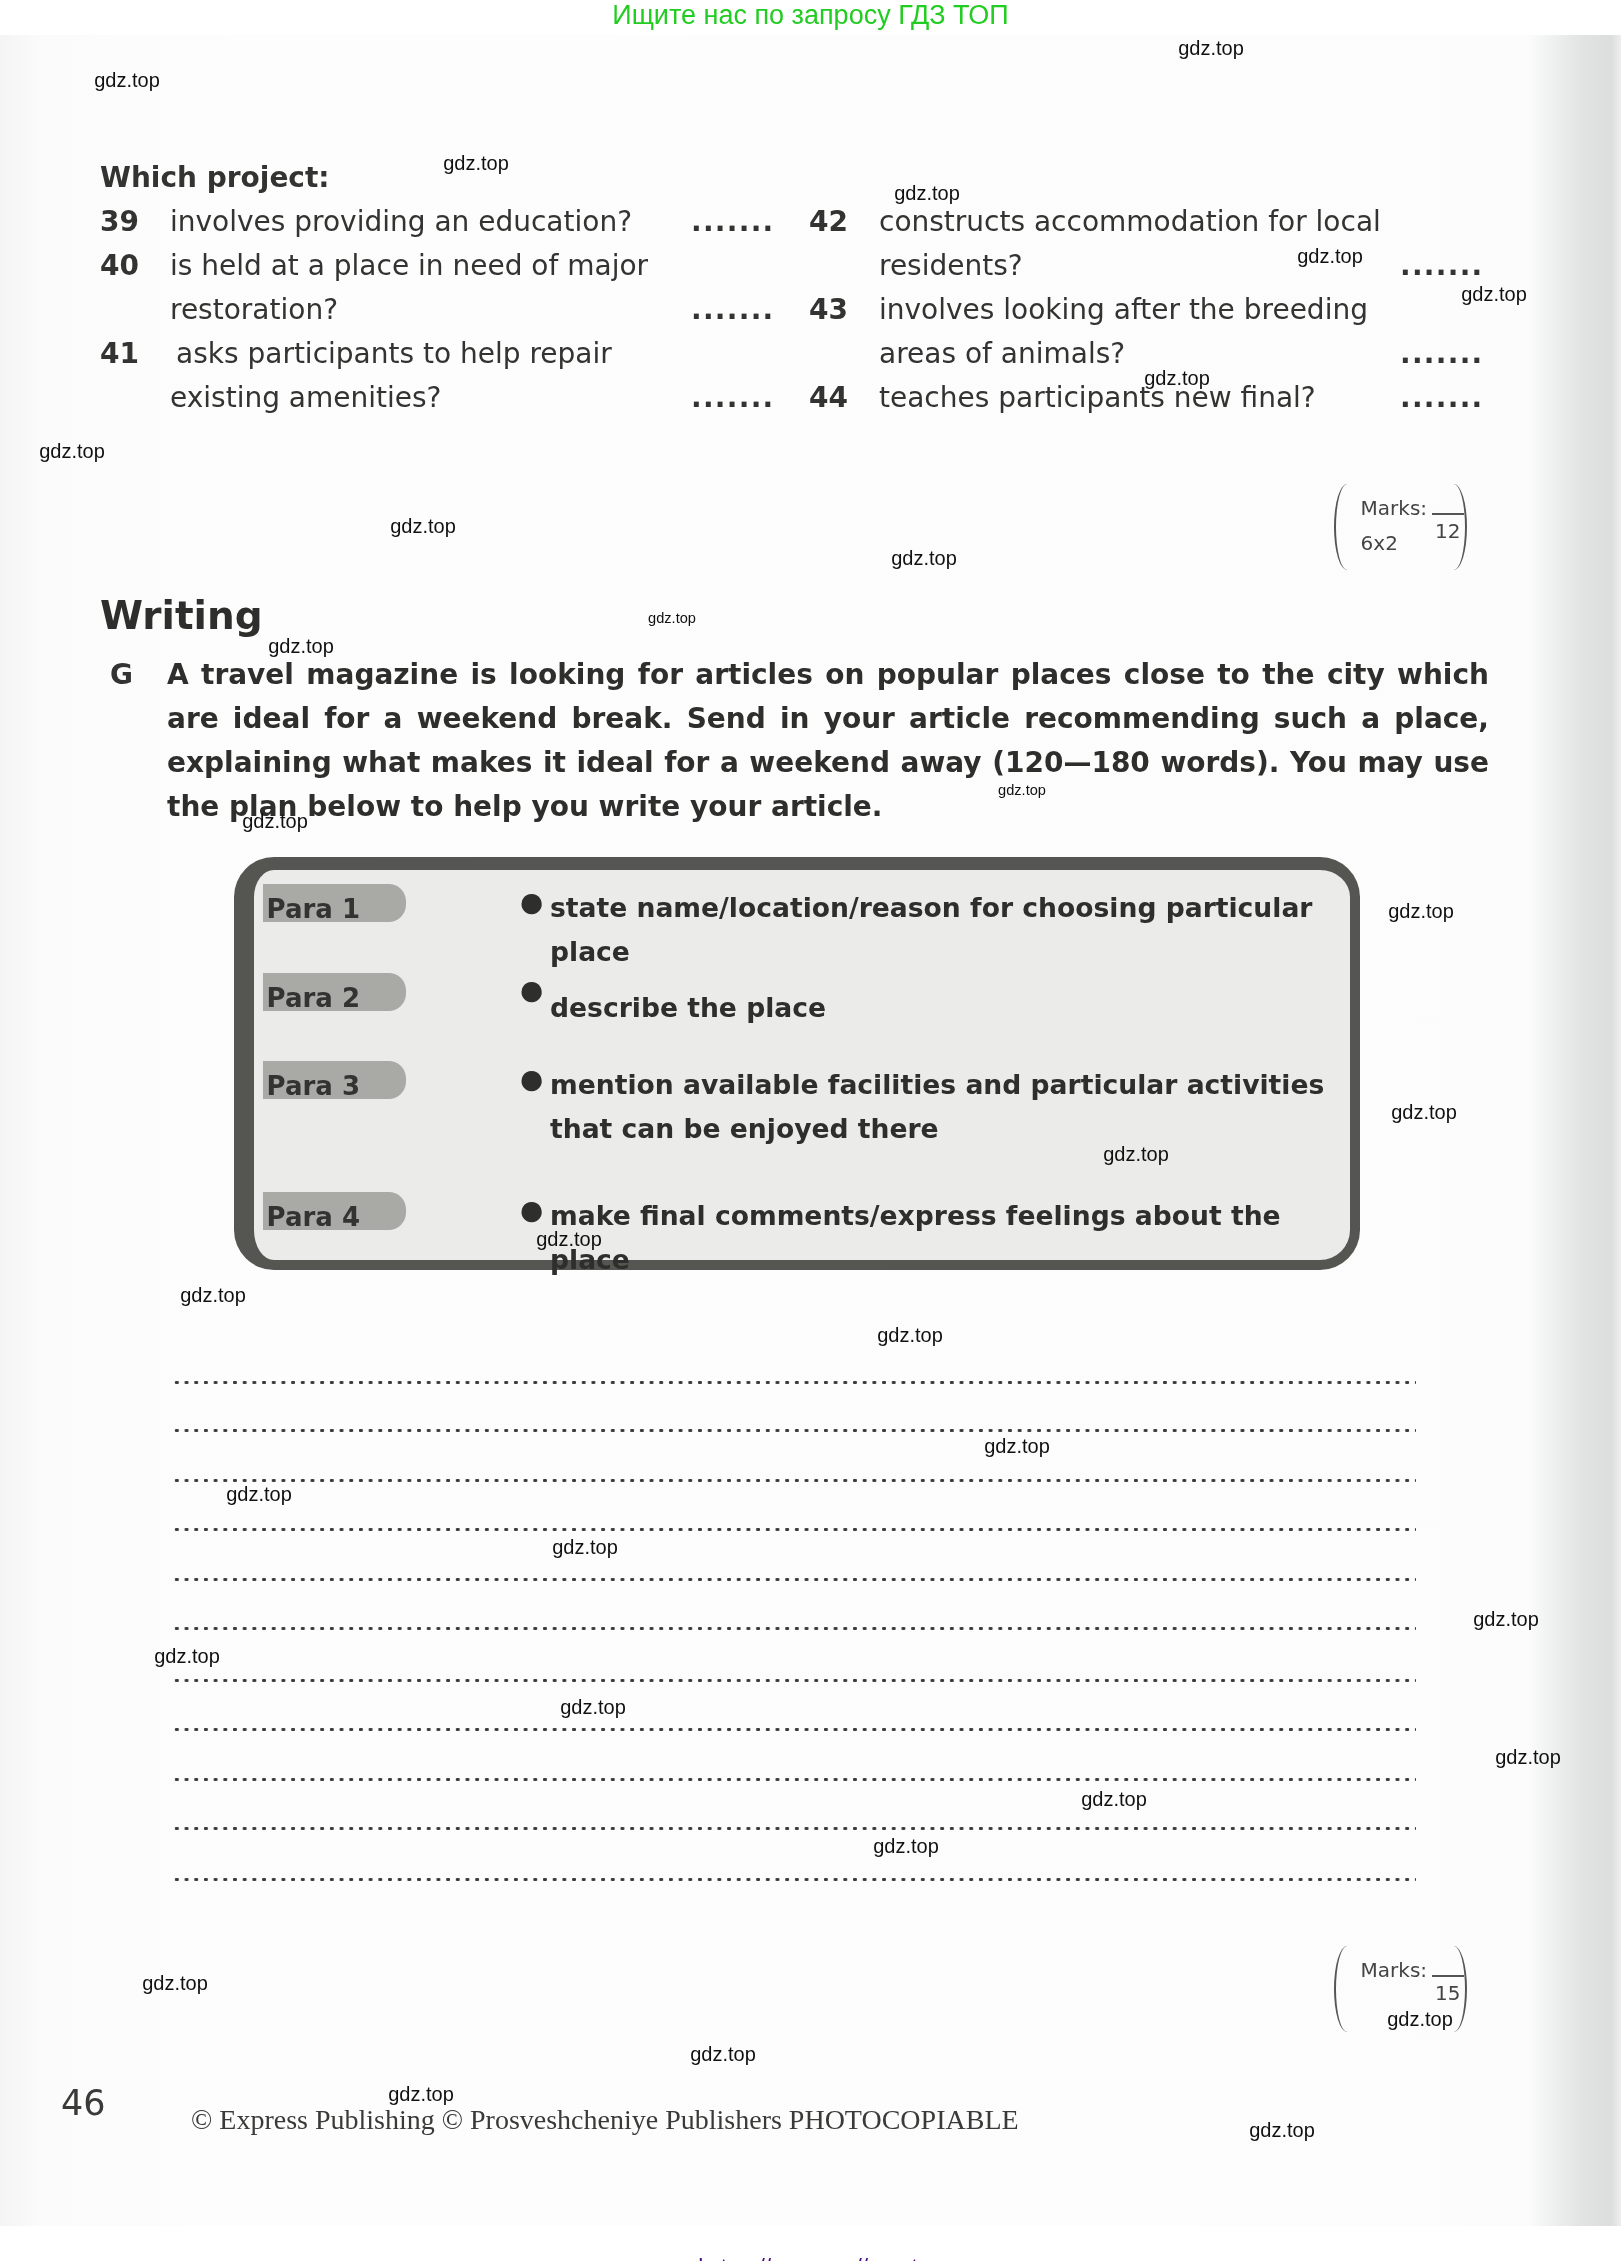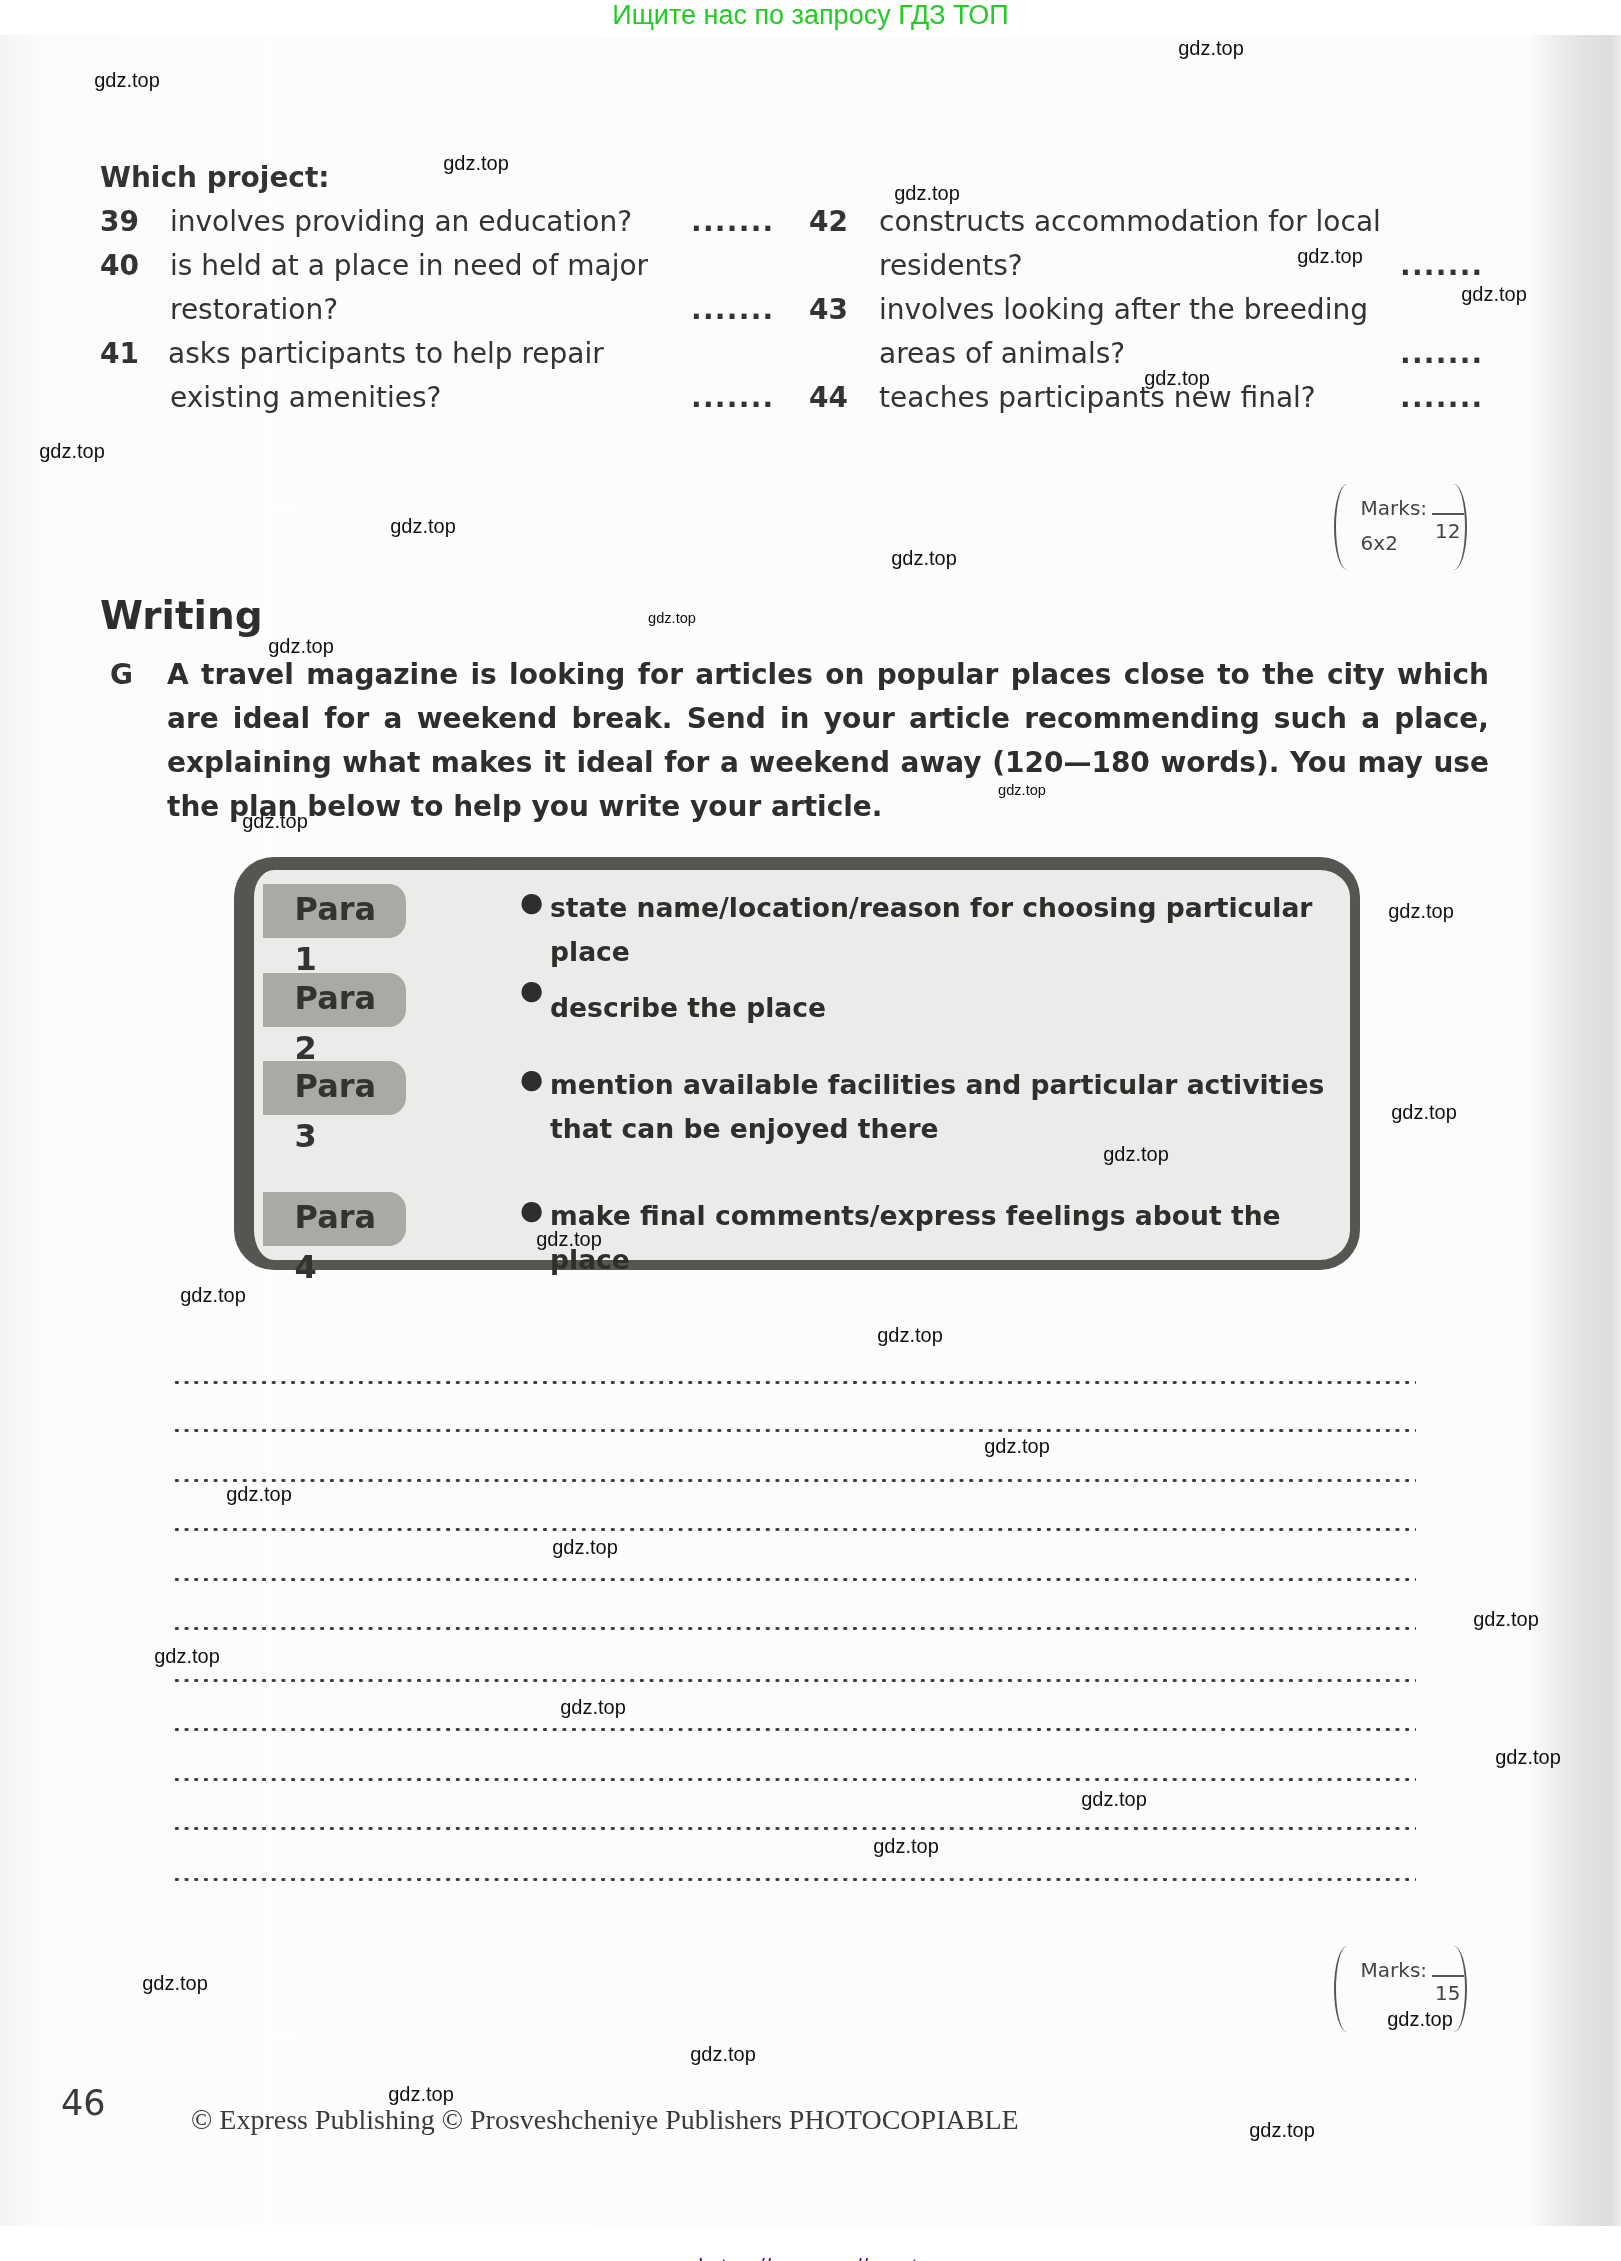--- a/index.html
+++ b/index.html
@@ -55,24 +55,24 @@
     text-align:justify;
   }
   .plan-box {
     position:absolute; left:234px; top:822px; width:1126px; height:413px;
     box-sizing:border-box;
     border:10.6px solid #555551; border-left-width:20px; border-top-width:13.3px;
     border-radius:40px;
     background:#ebebea;
   }
   .para-tab {
-    position:absolute; left:8.6px; width:143px; height:54px;
+    position:absolute; left:8.6px; width:143px; height:38px;
     background:#a9a9a6; border-radius:0 17.3px 17.3px 0;
-    font-size:32px; font-weight:bold; color:#333331;
-    line-height:50px; padding-left:32px; box-sizing:border-box;
+    font-size:26px; font-weight:bold; color:#333331;
+    line-height:50px; padding-left:4px; box-sizing:border-box;
   }
   .para-bullet { position:absolute; left:266px; font-size:26.6px; font-weight:bold; color:#2e2e2c; }
   .para-text { position:absolute; left:296px; width:784px; font-size:26.6px; font-weight:bold; line-height:44px; color:#2e2e2c; }
   .write-line {
     position:absolute; left:172px; width:1244px; height:5.3px;
     background-image: radial-gradient(circle, #3b3b39 1.7px, transparent 2.1px);
     background-size:9.7px 5.3px; background-repeat:repeat-x;
   }
   .page-num { position:absolute; left:61px; top:2048px; font-size:35px; color:#3a3a38; }
   .copyright { position:absolute; left:191px; top:2069px; font-family:"Liberation Serif", serif; font-size:28px; color:#3a3a38; }
@@ -97,21 +97,21 @@
     <span class="q-dots" style="left:591px;">.......</span>
   </div>
   <div class="q-row" style="left:100px;top:214px;">
     <span class="q-num" style="left:0;">40</span>
     <span class="q-text" style="left:70px;">is held at a place in need of major</span>
     <span class="q-text" style="left:70px;top:44px;">restoration?</span>
     <span class="q-dots" style="left:591px;top:44px;">.......</span>
   </div>
   <div class="q-row" style="left:100px;top:302px;">
     <span class="q-num" style="left:0;">41</span>
-    <span class="q-text" style="left:68px;">asks participants to help repair</span>
+    <span class="q-text" style="left:76px;">asks participants to help repair</span>
     <span class="q-text" style="left:70px;top:44px;">existing amenities?</span>
     <span class="q-dots" style="left:591px;top:44px;">.......</span>
   </div>
 
   <div class="q-row" style="left:809px;top:170px;">
     <span class="q-num" style="left:0;">42</span>
     <span class="q-text" style="left:70px;">constructs accommodation for local</span>
     <span class="q-text" style="left:70px;top:44px;">residents?</span>
     <span class="q-dots" style="left:591px;top:44px;">.......</span>
   </div>

